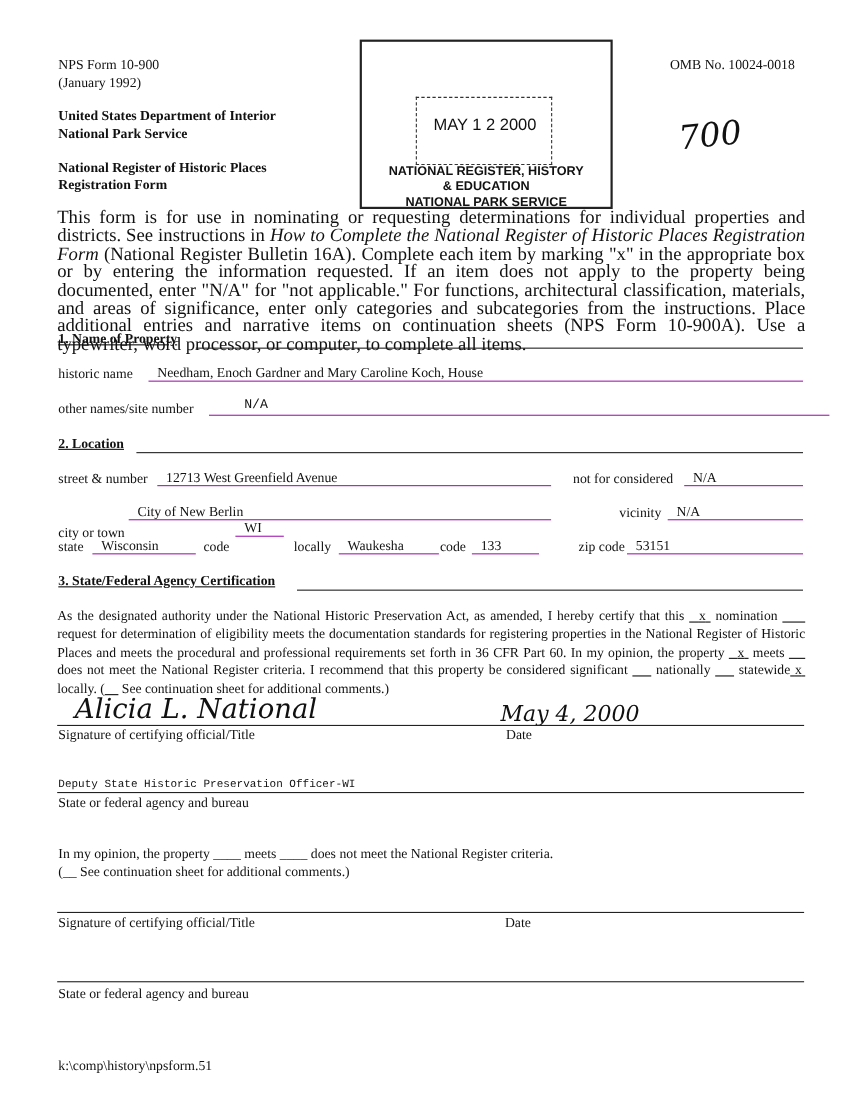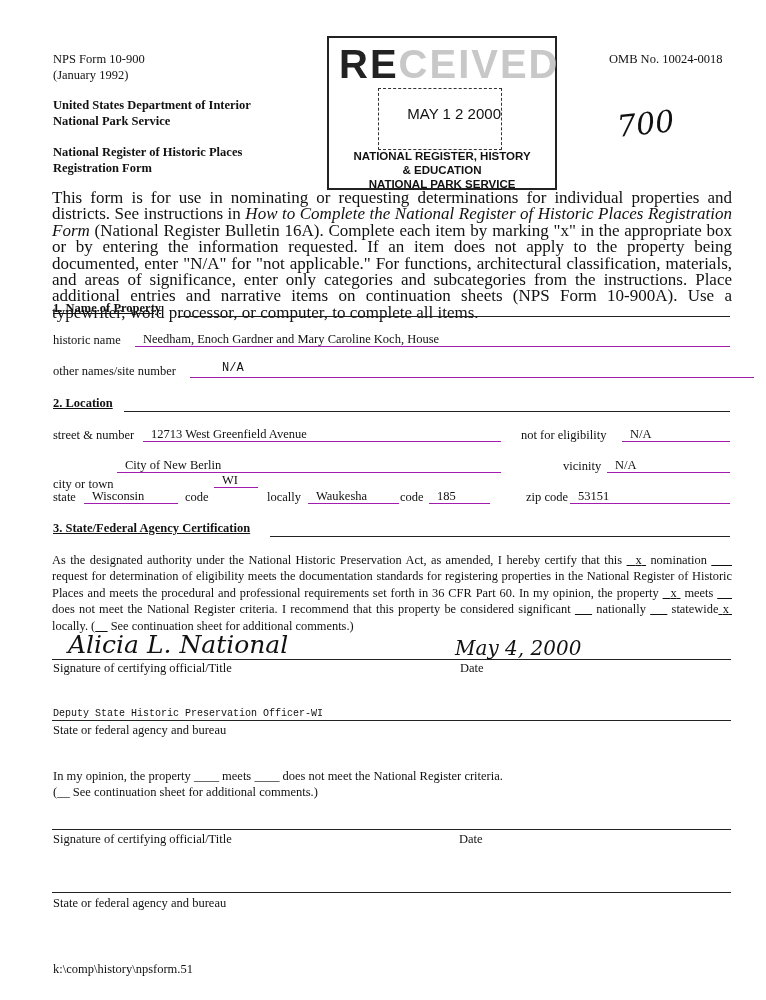--- a/index.html
+++ b/index.html
@@ -13,40 +13,39 @@
   .uline { text-decoration:underline; }
   .fill { display:inline-block; border-bottom:1px solid #a21caf; padding-left:8px; line-height:13px; }
   .intro { position:absolute; left:52px; top:190px; width:680px; line-height:16.4px; text-align:justify; font-size:17px; }
   .cert { position:absolute; left:52px; top:552px; width:680px; line-height:16.4px; text-align:justify; font-size:12.4px; }
   .stamp { position:absolute; left:327px; top:36px; width:226px; height:150px;
            border:2px solid #222; background:#fff; }
   .stamp-big { position:absolute; left:10px; top:4px; font-family:"Liberation Sans", sans-serif;
                font-size:40px; font-weight:bold; letter-spacing:2px; color:#222; }
   .stamp-big .faint { color:#c8c8c8; }
   .stamp-box { position:absolute; left:49px; top:50px; width:122px; height:60px; border:1.5px dashed #333; }
-  .stamp-date { position:absolute; left:15px; right:0; top:16px; text-align:right;
+  .stamp-date { position:absolute; left:15px; right:0; top:16px; text-align:left;
                 font-family:"Liberation Sans", sans-serif; font-size:15px; }
   .stamp-line { position:absolute; left:0; right:0; text-align:center;
                 font-family:"Liberation Sans", sans-serif; font-size:11.5px; font-weight:bold; }
 </style>
 </head>
 <body>
 
 <div class="abs" style="left:53px;top:52px;">NPS Form 10-900</div>
 <div class="abs" style="left:53px;top:68px;">(January 1992)</div>
 <div class="abs bold" style="left:53px;top:98px;">United States Department of Interior</div>
 <div class="abs bold" style="left:53px;top:114px;">National Park Service</div>
 <div class="abs bold" style="left:53px;top:145px;">National Register of Historic Places</div>
 <div class="abs bold" style="left:53px;top:161px;">Registration Form</div>
 
 <div class="abs" style="left:609px;top:52px;">OMB No. 10024-0018</div>
 <div class="abs hand" style="left:617px;top:106px;font-size:30px;transform:rotate(-6deg);">700</div>
 
 <div class="stamp">
-  <div class="stamp-big"><span>RE</span><span class="faint">CEIVED</span></div>
   <div class="stamp-box">
     <div class="stamp-date">MAY 1 2 2000</div>
   </div>
   <div class="stamp-line" style="top:112px;">NATIONAL REGISTER, HISTORY</div>
   <div class="stamp-line" style="top:126px;">&amp; EDUCATION</div>
   <div class="stamp-line" style="top:140px;">NATIONAL PARK SERVICE</div>
 </div>
 
 <div class="intro"><span>This form is for use in nominating or requesting determinations for individual properties and districts.  See instructions in </span><i>How to Complete the National Register of Historic Places Registration Form</i><span> (National Register Bulletin 16A).  Complete each item by marking "x" in the appropriate box or by entering the information requested.  If an item does not apply to the property being documented, enter "N/A" for "not applicable."  For functions, architectural classification, materials, and areas of significance, enter only categories and subcategories from the instructions.  Place additional entries and narrative items on continuation sheets (NPS Form 10-900A).  Use a typewriter, word processor, or computer, to complete all items.</span></div>
 
@@ -57,36 +56,36 @@
 <div class="abs fill" style="left:135px;top:333px;width:587px;">Needham, Enoch Gardner and Mary Caroline Koch, House</div>
 
 <div class="abs" style="left:53px;top:364px;">other names/site number</div>
 <div class="abs fill mono" style="left:190px;top:360px;width:532px;padding-left:32px;line-height:17px;">N/A</div>
 
 <div class="abs bold uline" style="left:53px;top:396px;">2.  Location</div>
 <div class="rule" style="left:124px;top:411px;width:606px;"></div>
 
 <div class="abs" style="left:53px;top:428px;">street &amp; number</div>
 <div class="abs fill" style="left:143px;top:428px;width:350px;">12713 West Greenfield Avenue</div>
-<div class="abs" style="left:521px;top:428px;">not for eligibility</div>
+<div class="abs" style="left:521px;top:428px;">not for considered</div>
 <div class="abs fill" style="left:622px;top:428px;width:100px;">N/A</div>
 
 <div class="abs" style="left:53px;top:477px;">city or town</div>
 <div class="abs fill" style="left:117px;top:459px;width:376px;">City of New Berlin</div>
 <div class="abs" style="left:563px;top:459px;">vicinity</div>
 <div class="abs fill" style="left:607px;top:459px;width:115px;">N/A</div>
 
 <div class="abs" style="left:53px;top:490px;">state</div>
 <div class="abs fill" style="left:84px;top:490px;width:86px;">Wisconsin</div>
 <div class="abs" style="left:185px;top:490px;">code</div>
 <div class="abs fill" style="left:214px;top:474px;width:36px;">WI</div>
 <div class="abs" style="left:267px;top:490px;">locally</div>
 <div class="abs fill" style="left:308px;top:490px;width:83px;">Waukesha</div>
 <div class="abs" style="left:400px;top:490px;">code</div>
-<div class="abs fill" style="left:429px;top:490px;width:53px;">185</div>
+<div class="abs fill" style="left:429px;top:490px;width:53px;">133</div>
 <div class="abs" style="left:526px;top:490px;">zip code</div>
 <div class="abs fill" style="left:570px;top:490px;width:152px;">53151</div>
 
 <div class="abs bold uline" style="left:53px;top:521px;">3.  State/Federal Agency Certification</div>
 <div class="rule" style="left:270px;top:536px;width:460px;"></div>
 
 <div class="cert"><span>As the designated authority under the National Historic Preservation Act, as amended, I hereby certify that this </span><span class="uline">&nbsp;&nbsp;<span>x</span>&nbsp;</span><span> nomination </span><span class="uline">&nbsp;&nbsp;&nbsp;&nbsp;&nbsp;</span><span> request for determination of eligibility meets the documentation standards for registering properties in the National Register of Historic Places and meets the procedural and professional requirements set forth in 36 CFR Part 60. In my opinion, the property </span><span class="uline">&nbsp;&nbsp;<span>x</span>&nbsp;</span><span> meets </span><span class="uline">&nbsp;&nbsp;&nbsp;&nbsp;</span><span> does not meet the National Register criteria.  I recommend that this property be considered significant </span><span class="uline">&nbsp;&nbsp;&nbsp;&nbsp;</span><span> nationally </span><span class="uline">&nbsp;&nbsp;&nbsp;&nbsp;</span><span> statewide</span><span class="uline">&nbsp;<span>x</span>&nbsp;</span><span> locally.  (</span><span class="uline">&nbsp;&nbsp;&nbsp;&nbsp;</span><span> See continuation sheet for additional comments.)</span></div>
 
 <div class="abs hand" style="left:68px;top:630px;font-size:25px;">Alicia L. National</div>
 <div class="abs hand" style="left:455px;top:636px;font-size:20px;">May 4, 2000</div>

